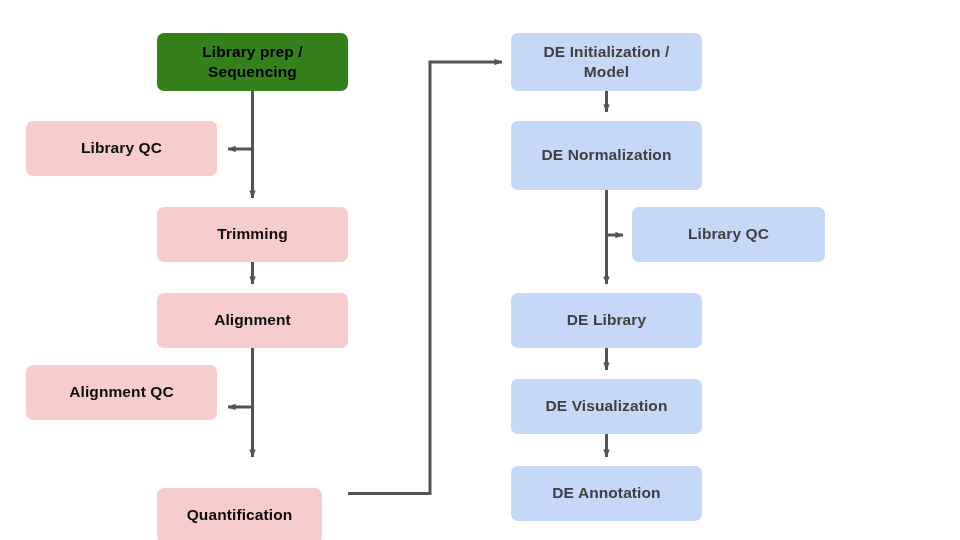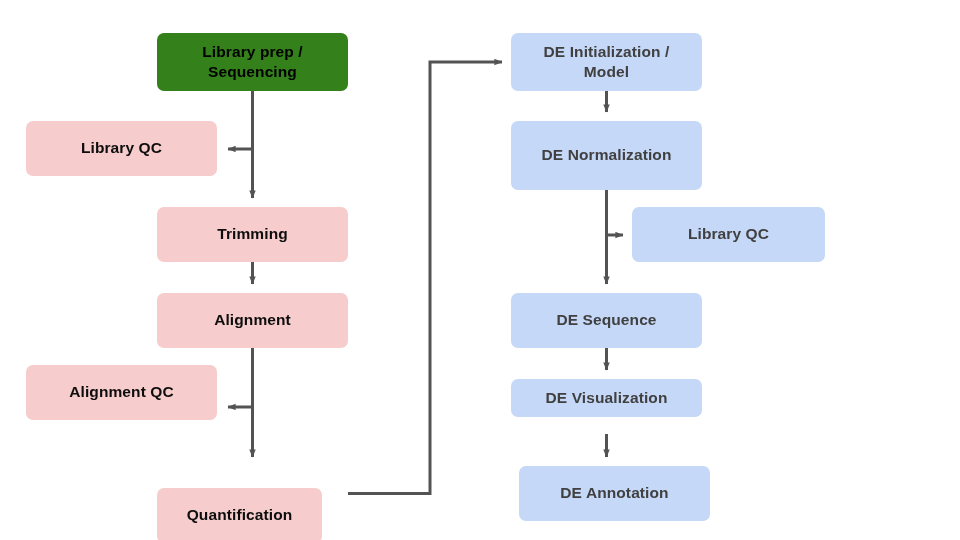--- a/index.html
+++ b/index.html
@@ -94,17 +94,17 @@
 Sequencing</div>
   <div class="node pink" style="left: 26px; top: 121px; width: 191px; height: 55px;">Library QC</div>
   <div class="node pink" style="left: 157px; top: 207px; width: 191px; height: 55px;">Trimming</div>
   <div class="node pink" style="left: 157px; top: 293px; width: 191px; height: 55px;">Alignment</div>
   <div class="node pink" style="left: 26px; top: 365px; width: 191px; height: 55px;">Alignment QC</div>
   <div class="node pink" style="left: 157px; top: 488px; width: 165px; height: 55px;">Quantification</div>
   <div class="node blue" style="left: 511px; top: 33px; width: 191px; height: 58px;">DE Initialization /
 Model</div>
   <div class="node blue" style="left: 511px; top: 121px; width: 191px; height: 69px;">DE Normalization</div>
   <div class="node blue" style="left: 632px; top: 207px; width: 193px; height: 55px;">Library QC</div>
-  <div class="node blue" style="left: 511px; top: 293px; width: 191px; height: 55px;">DE Sequence</div>
-  <div class="node blue" style="left: 511px; top: 379px; width: 191px; height: 38px;">DE Visualization</div>
-  <div class="node blue" style="left: 511px; top: 466px; width: 191px; height: 55px; margin-left: 8px;">DE Annotation</div>
+  <div class="node blue" style="left: 511px; top: 293px; width: 191px; height: 55px;">DE Library</div>
+  <div class="node blue" style="left: 511px; top: 379px; width: 191px; height: 55px;">DE Visualization</div>
+  <div class="node blue" style="left: 511px; top: 466px; width: 191px; height: 55px;">DE Annotation</div>
 
 </div>
 
 </body></html>

